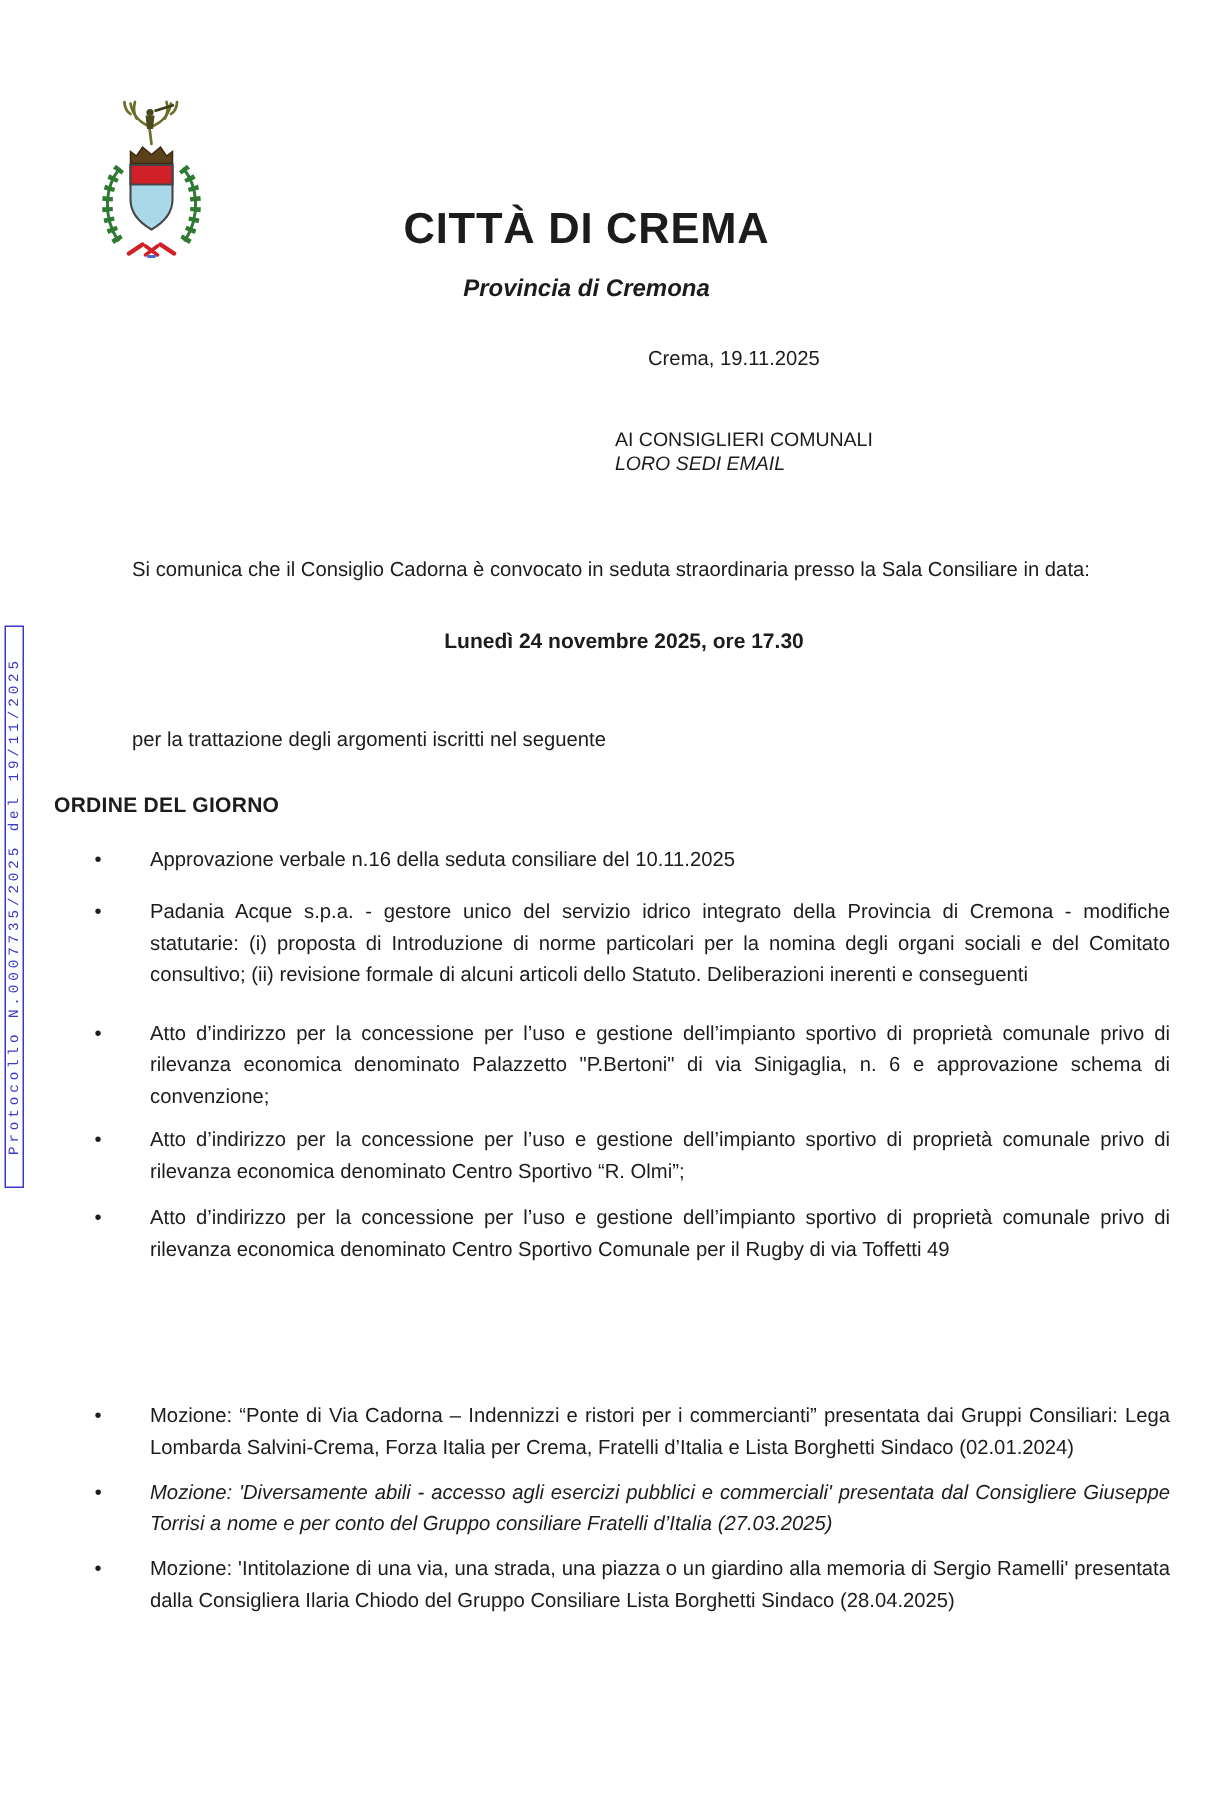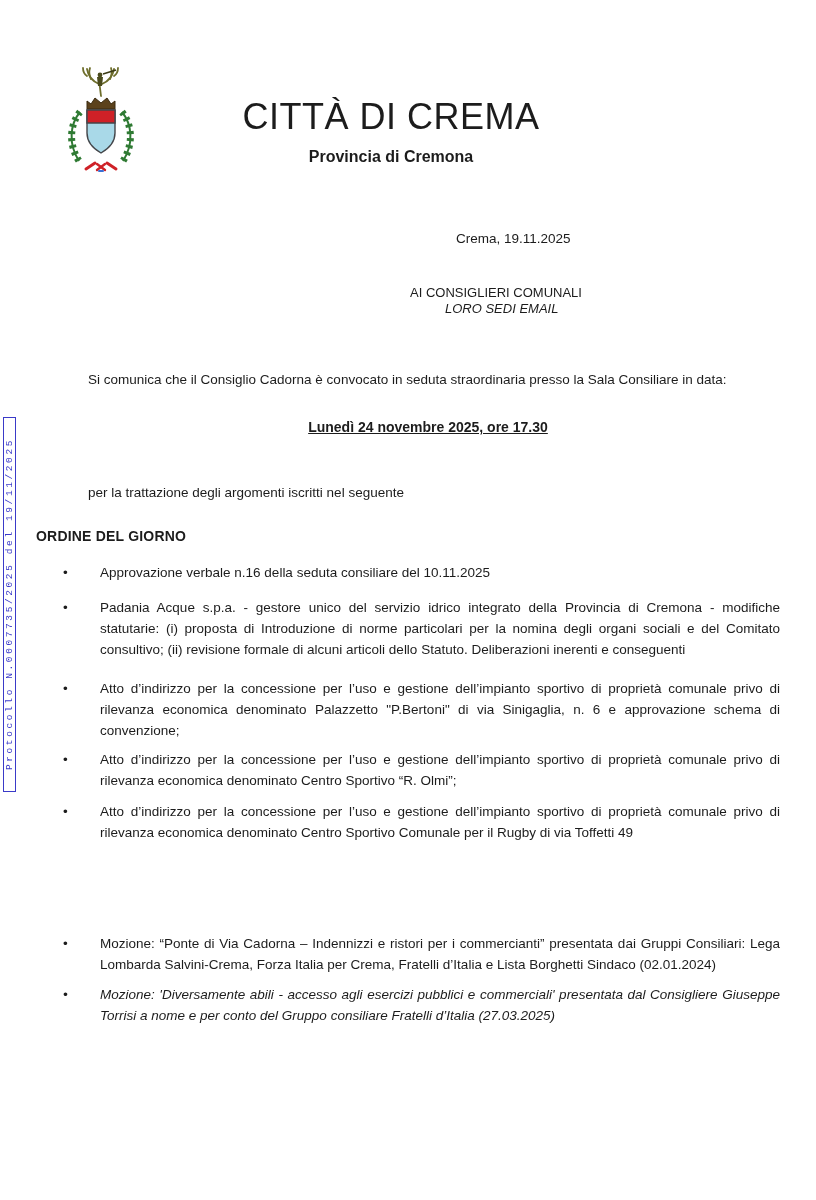--- a/index.html
+++ b/index.html
@@ -28,36 +28,36 @@
     font-size:9.5px;
     letter-spacing:2.6px;
     color:#3a3ac8;
     white-space:nowrap;
     line-height:11px;
   }
 
   
   .logo{position:absolute;left:64px;top:66px;width:74px;height:106px;}
   .masthead{position:absolute;left:216px;top:100px;width:350px;text-align:center;}
-  .city-title{font-size:36px;line-height:34px;font-weight:400;letter-spacing:0.5px;}
-  .province-subtitle{margin-top:14px;font-size:16px;font-weight:bold;}
+  .city-title{font-size:29px;line-height:34px;font-weight:700;letter-spacing:0.5px;margin-top:36px;}
+  .province-subtitle{margin-top:14px;font-size:16px;font-weight:bold;font-style:italic;}
 
   
-  .date-line{position:absolute;left:432px;top:231px;font-size:13.5px;margin-left:24px;}
+  .date-line{position:absolute;left:432px;top:231px;font-size:13.5px;}
   .addressee{position:absolute;left:410px;top:285px;font-size:13px;line-height:15.5px;}
-  .addressee .sedi{font-style:italic;margin-left:35px;}
+  .addressee .sedi{font-style:italic;}
 
   .intro{
     position:absolute;left:36px;top:352px;width:744px;
     font-size:13.5px;line-height:27px;
     text-align:justify;text-indent:52px;
   }
   .session-date{
-    position:absolute;left:36px;top:419px;width:704px;padding-left:40px;
-    text-align:center;font-size:14px;font-weight:bold;text-decoration:underline;
+    position:absolute;left:24px;top:419px;width:704px;padding-left:40px;
+    text-align:center;font-size:14px;font-weight:bold;
   }
   .treatment{position:absolute;left:88px;top:485px;font-size:13.5px;}
   .odg-title{
     position:absolute;left:36px;top:528px;width:712px;
     text-align:left;font-size:14px;font-weight:bold;letter-spacing:0.2px;
   }
 
   
   .agenda{
     position:absolute;left:36px;top:562px;width:744px;
@@ -151,15 +151,16 @@
   <div class="odg-title">ORDINE DEL GIORNO</div>
 
   <ul class="agenda">
     <li>Approvazione verbale n.16 della seduta consiliare del 10.11.2025</li>
     <li>Padania Acque s.p.a. - gestore unico del servizio idrico integrato della Provincia di Cremona - modifiche statutarie: (i) proposta di Introduzione di norme particolari per la nomina degli organi sociali e del Comitato consultivo; (ii) revisione formale di alcuni articoli dello Statuto. Deliberazioni inerenti e conseguenti</li>
     <li>Atto d’indirizzo per la concessione per l’uso e gestione dell’impianto sportivo di proprietà comunale privo di rilevanza economica denominato Palazzetto "P.Bertoni" di via Sinigaglia, n. 6 e approvazione schema di convenzione;</li>
     <li>Atto d’indirizzo per la concessione per l’uso e gestione dell’impianto sportivo di proprietà comunale privo di rilevanza economica denominato Centro Sportivo “R. Olmi”;</li>
     <li>Atto d’indirizzo per la concessione per l’uso e gestione dell’impianto sportivo di proprietà comunale privo di rilevanza economica denominato Centro Sportivo Comunale per il Rugby di via Toffetti 49</li>
     <li>Mozione: “Ponte di Via Cadorna – Indennizzi e ristori per i commercianti” presentata dai Gruppi Consiliari: Lega Lombarda Salvini-Crema, Forza Italia per Crema, Fratelli d’Italia e Lista Borghetti Sindaco (02.01.2024)</li>
     <li>Mozione: 'Diversamente abili - accesso agli esercizi pubblici e commerciali' presentata dal Consigliere Giuseppe Torrisi a nome e per conto del Gruppo consiliare Fratelli d’Italia (27.03.2025)</li>
+    <li>Mozione: 'Intitolazione di una via, una strada, una piazza o un giardino alla memoria di Sergio Ramelli' presentata dalla Consigliera Ilaria Chiodo del Gruppo Consiliare Lista Borghetti Sindaco (28.04.2025)</li>
   </ul>
 
 </div>
 
 </body></html>

